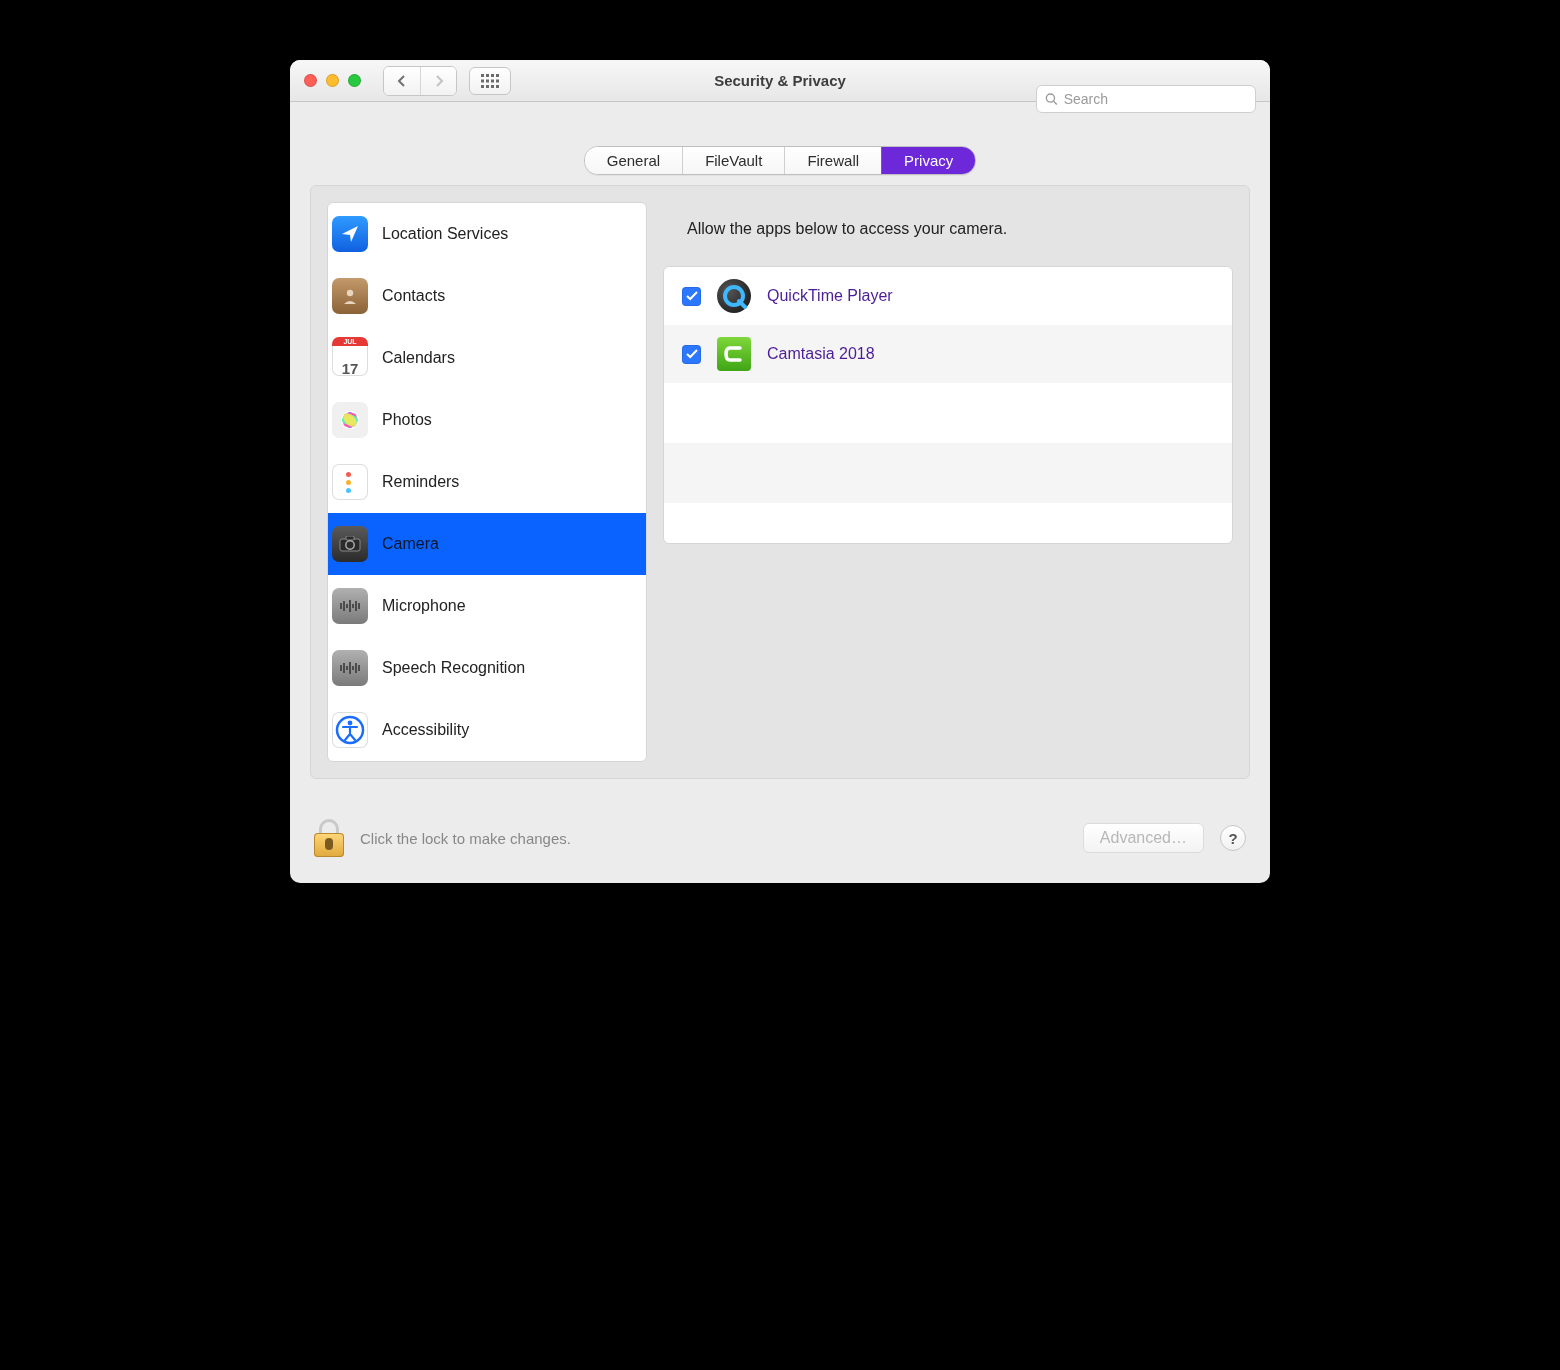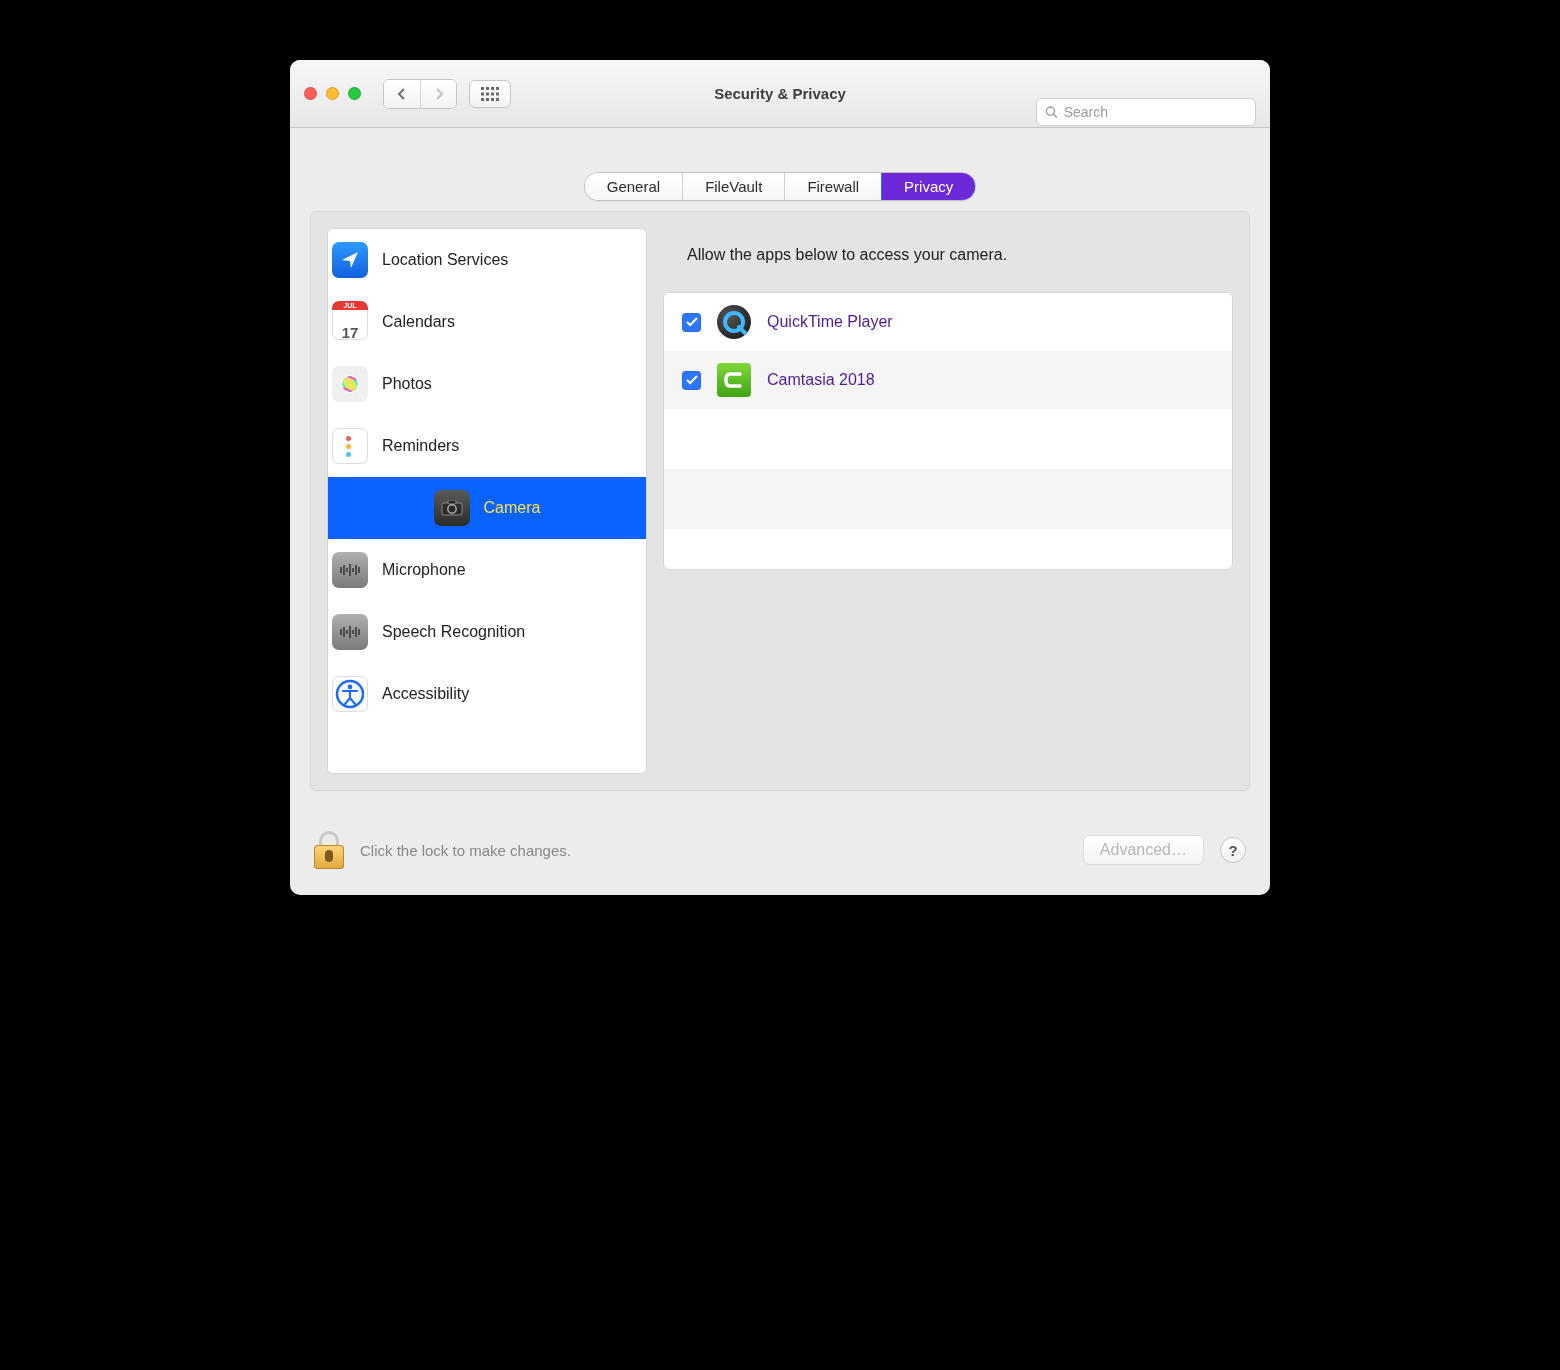--- a/index.html
+++ b/index.html
@@ -15,21 +15,21 @@
   }
   .window {
     width: 980px;
     background: #ececec;
     border-radius: 10px;
     box-shadow: 0 25px 60px rgba(0,0,0,0.55), 0 0 0 1px rgba(0,0,0,0.15);
     overflow: hidden;
   }
   
   .toolbar {
-    height: 68px;
+    height: 42px;
     background: linear-gradient(#f7f7f7,#e7e7e7);
     border-bottom: 1px solid #c6c6c6;
     display: flex;
     align-items: center;
     padding: 8px 14px;
     gap: 12px;
     position: relative;
   }
   .traffic { display: flex; gap: 9px; margin-right: 10px; }
   .dot { width: 13px; height: 13px; border-radius: 50%; border:1px solid rgba(0,0,0,.15);}
@@ -72,21 +72,21 @@
     margin:0 20px 20px;
     border:1px solid #d6d6d6;border-radius:6px;background:#e4e4e4;
     padding:16px; display:flex; gap:16px; min-height:580px;
   }
   .sidebar{
     width:320px;background:#fff;border:1px solid #d6d6d6;border-radius:6px;overflow:hidden;
   }
   .sb-item{
     display:flex;align-items:center;gap:14px;padding:13px 4px;font-size:16px;color:#222;cursor:pointer;
   }
-  .sb-item.selected{background:#0a63ff;color:#fde047;justify-content:center;}
+  .sb-item.selected{background:#0a63ff;color:#0f172a;}
   .sb-icon{width:36px;height:36px;border-radius:7px;display:flex;align-items:center;justify-content:center;flex-shrink:0;}
   .right-pane{flex:1;display:flex;flex-direction:column;}
   .right-head{font-size:16px;color:#222;padding:18px 24px 28px;}
   .app-list{
     background:#fff;border:1px solid #d6d6d6;border-radius:6px;min-height:270px;
   }
   .app-row{display:flex;align-items:center;gap:16px;padding:12px 18px;font-size:16px;color:#4c1d95;}
   .app-row:nth-child(even){background:#f5f5f5;}
   .chk{
     width:19px;height:19px;border-radius:4px;background:#2b77ff;display:flex;align-items:center;justify-content:center;flex-shrink:0;
@@ -187,20 +187,29 @@
 
       <div class="sb-item">
         <div class="sb-icon ic-loc">
           <svg width="20" height="20" viewBox="0 0 20 20">
               <path d="M2 10 L18 2 L11 18 L10 11 Z" fill="#fff"></path>
             </svg>
         </div>
         <span>Location Services</span>
       </div>
 
+      <div class="sb-item">
+        <div class="sb-icon ic-contacts">
+          <svg width="20" height="20" viewBox="0 0 20 20">
+              <circle cx="10" cy="7" r="3.2" fill="#e9d6bf"></circle>
+              <path d="M4 18 Q10 12 16 18" fill="#e9d6bf"></path>
+            </svg>
+        </div>
+        <span>Contacts</span>
+      </div>
 
       <div class="sb-item">
         <div class="sb-icon ic-cal">
           <div class="top">JUL</div>
           <div style="font-size:15px;line-height:20px;">17</div>
         </div>
         <span>Calendars</span>
       </div>
 
       <div class="sb-item">

